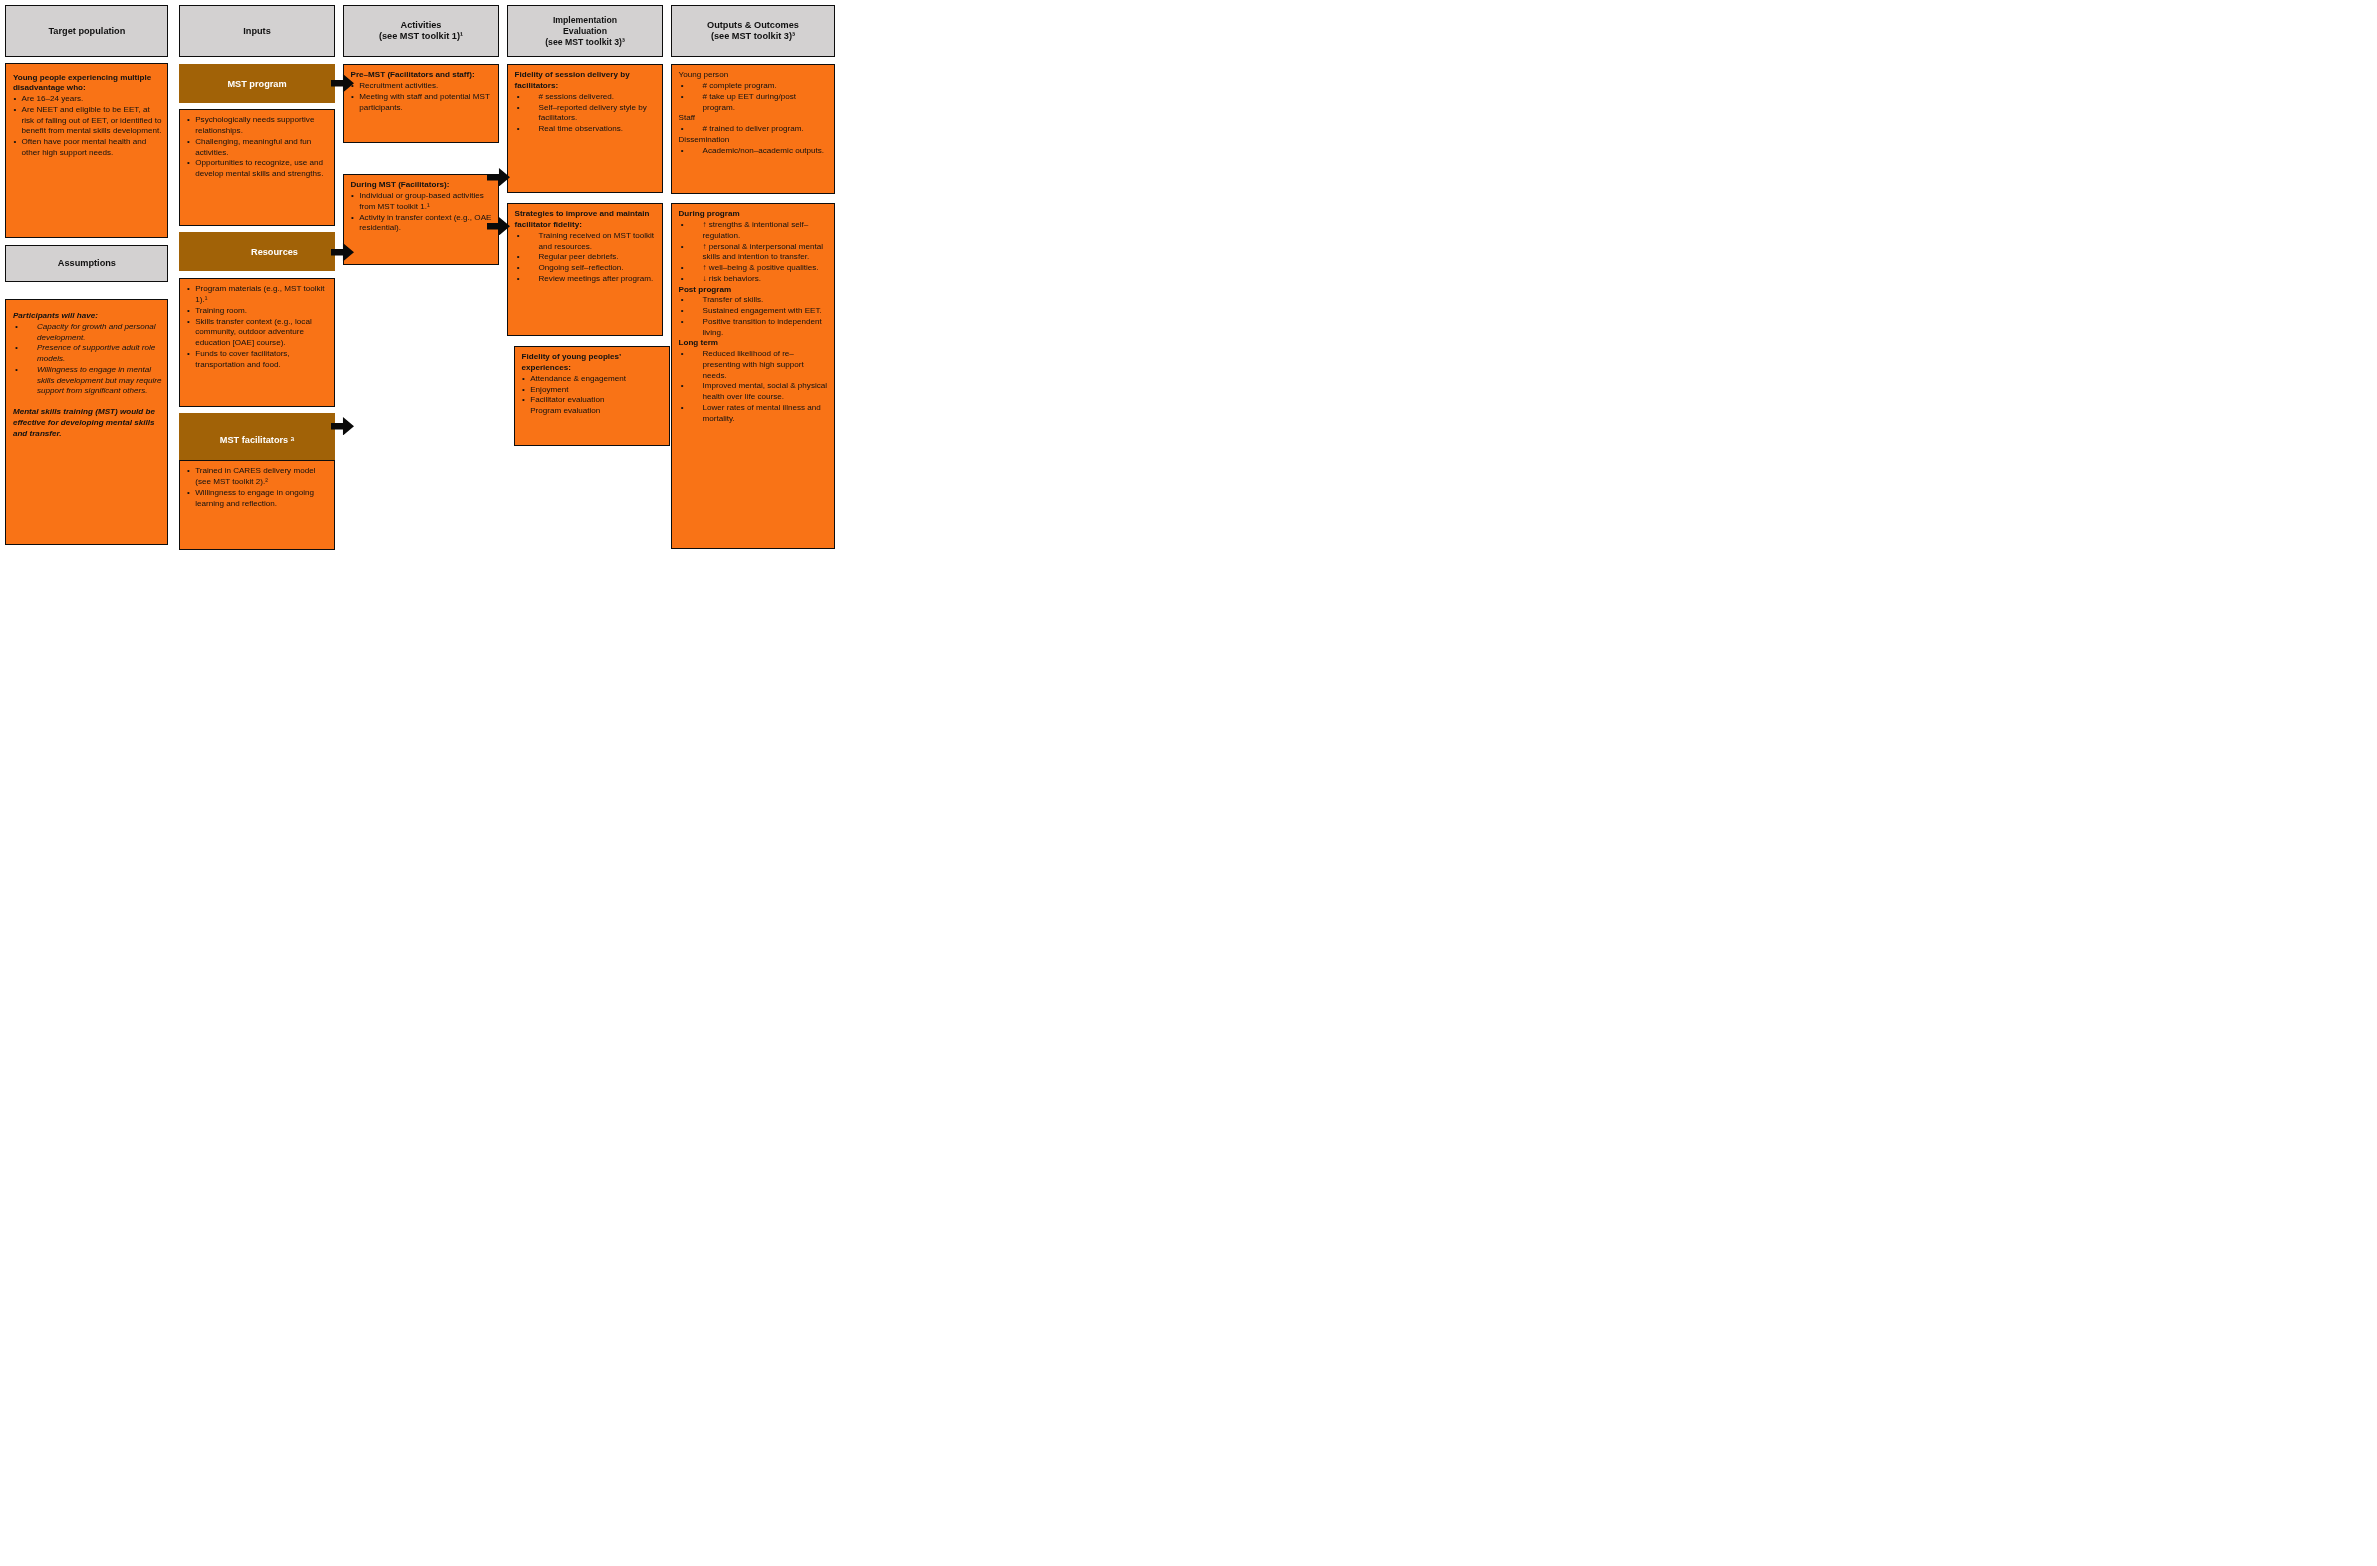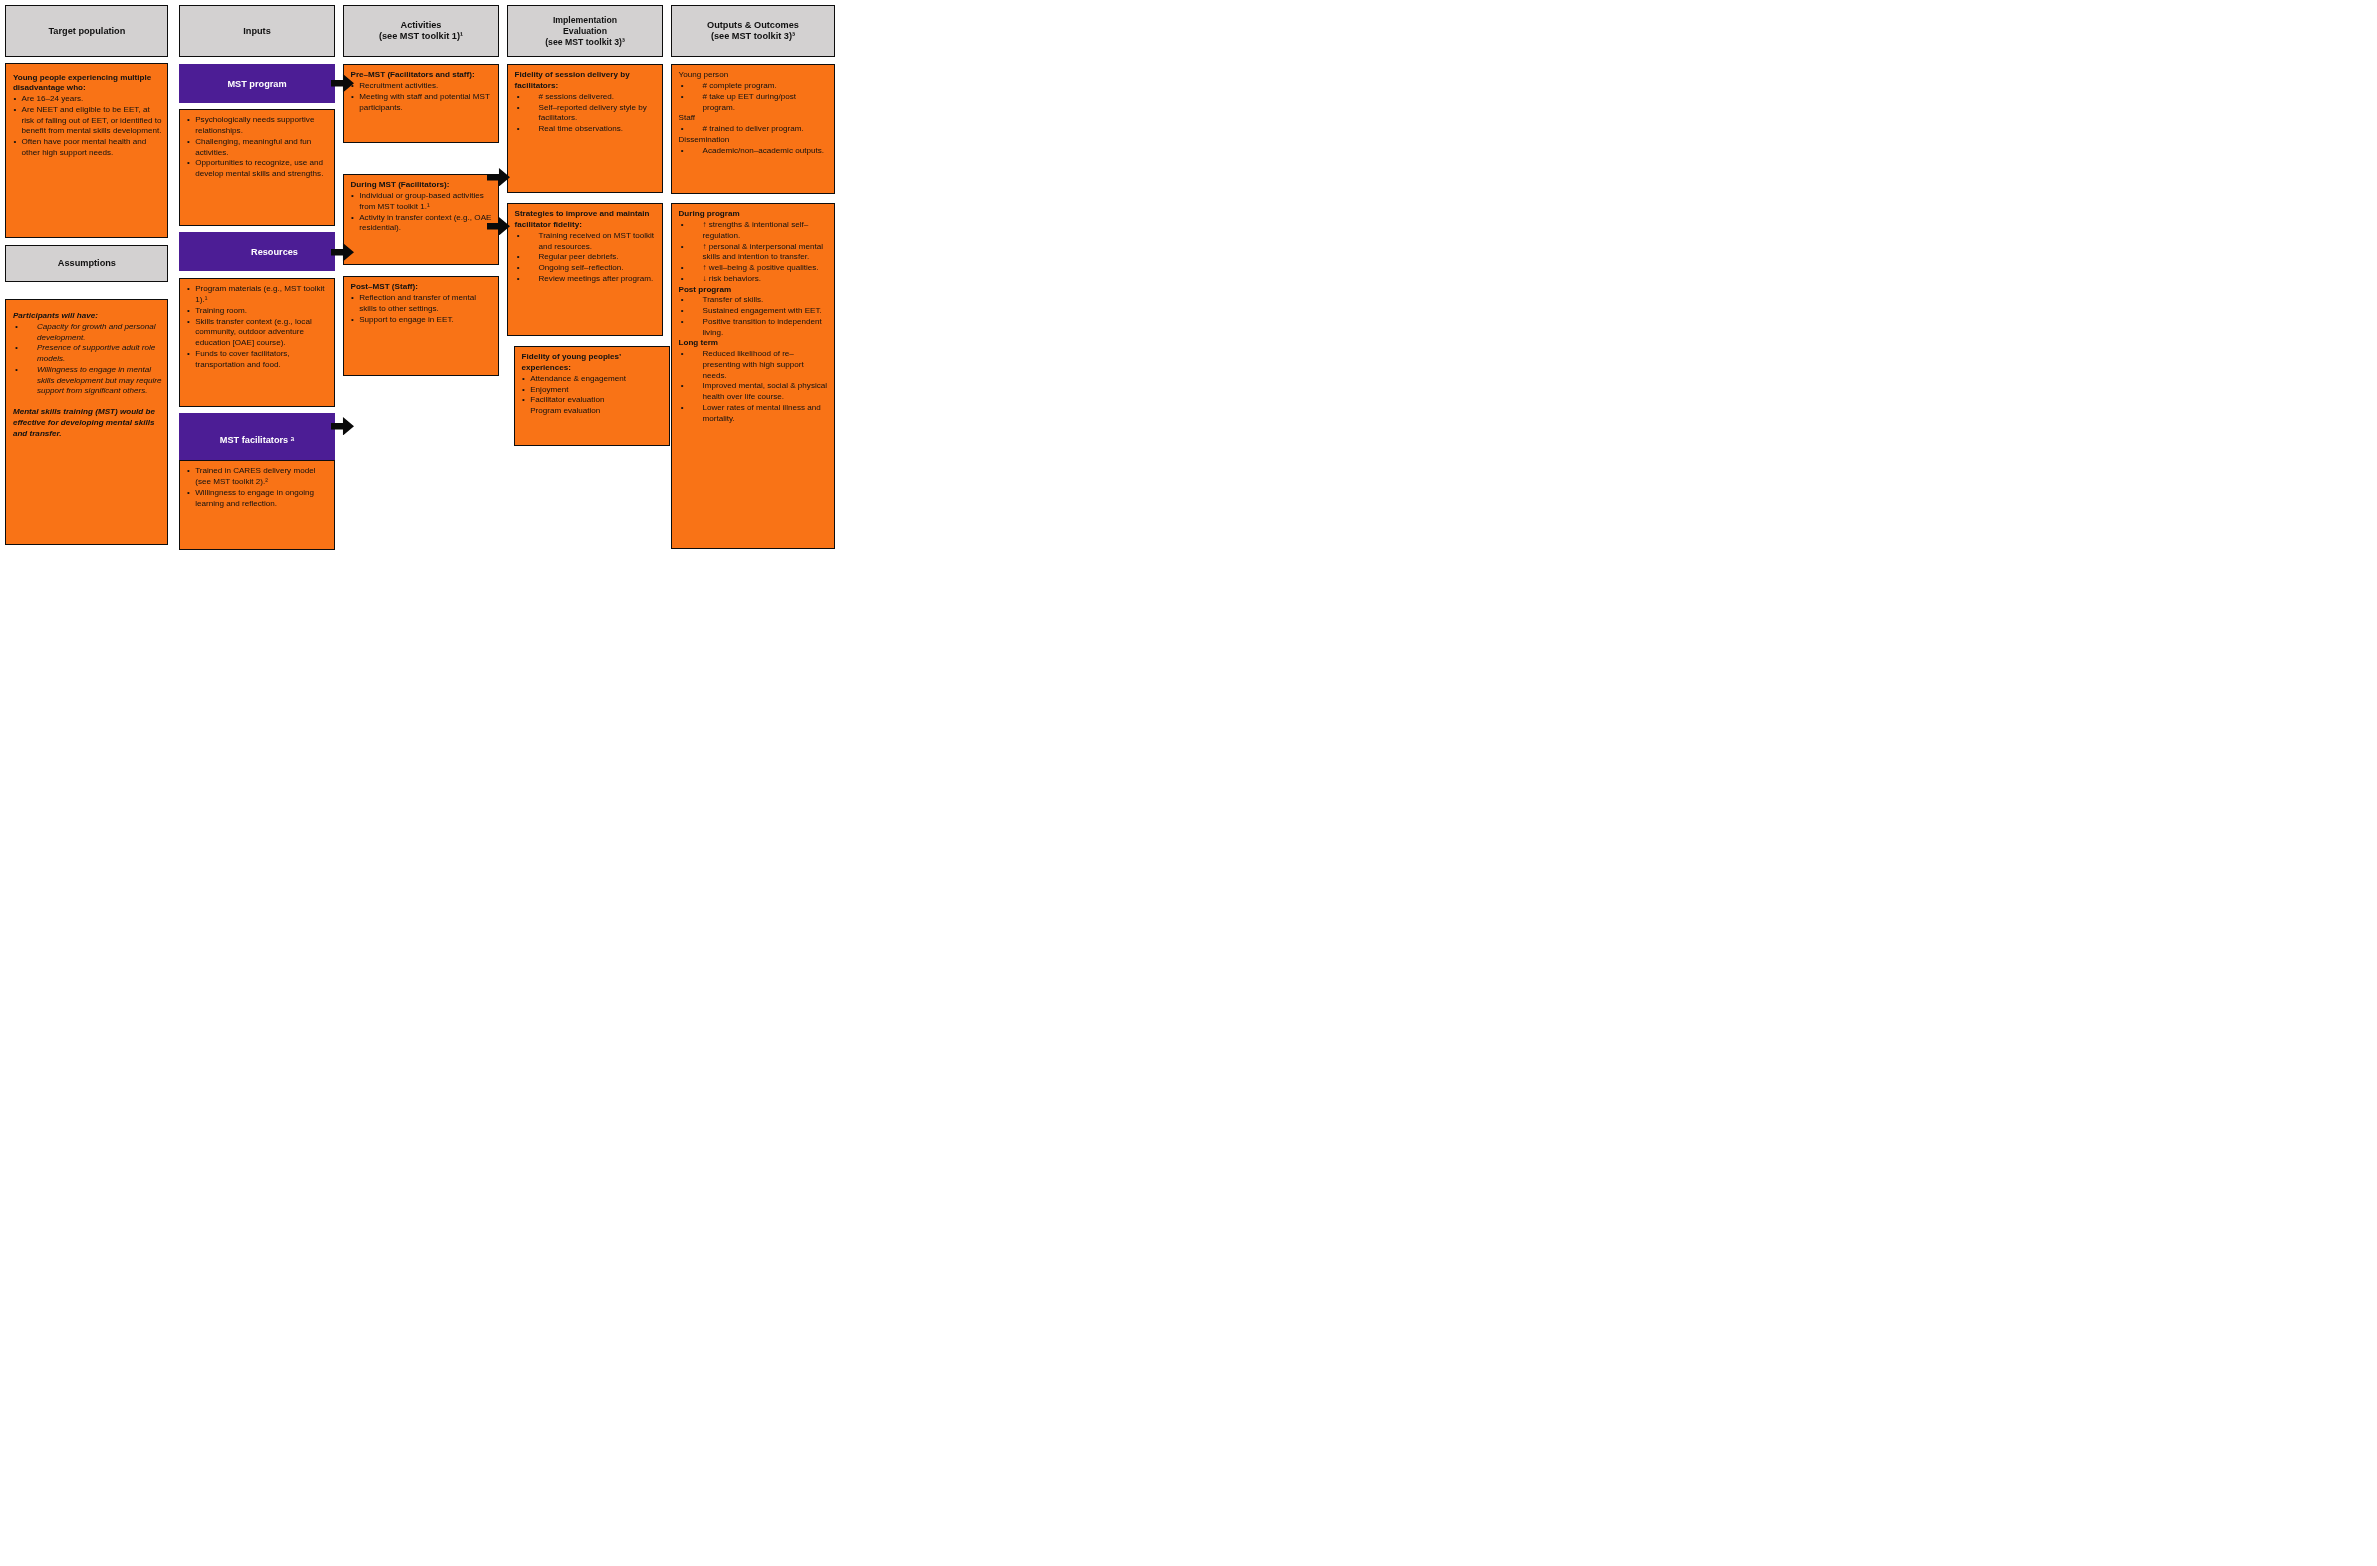--- a/index.html
+++ b/index.html
@@ -23,21 +23,21 @@
   .box{
     position:absolute;left:0;width:100%;
     background:#f97316;
     border:1.6px solid #0d0d0d;
     box-sizing:border-box;
     padding:5.4px 5.4px 4.3px 6.5px;
     overflow:hidden;
   }
   .bbox{
     position:absolute;left:0;width:100%;
-    background:#4c1d95;
+    background:#a16207;
     box-sizing:border-box;
     display:flex;align-items:center;justify-content:center;
     color:#ffffff;font-weight:bold;font-size:9.2px;text-align:center;
   }
   .blk{font-size:8.1px;line-height:1.33;position:relative;}
   .blk-h{font-weight:bold;}
   .blk-p{font-weight:normal;}
   .blk-b{padding-left:8.7px;}
   .blk-b::before{content:"\2022";position:absolute;left:0.5px;}
   .blk-bw{padding-left:24px;}
@@ -102,25 +102,20 @@
     <div class="box" style="top:64px;height:79px;">
         <div class="blk blk-h">Pre–MST (Facilitators and staff):</div>
         <div class="blk blk-b">Recruitment activities.</div>
         <div class="blk blk-b">Meeting with staff and potential MST participants.</div>
       </div>
     <div class="box" style="top:174px;height:91px;">
         <div class="blk blk-h">During MST (Facilitators):</div>
         <div class="blk blk-b">Individual or group-based activities from MST toolkit 1.¹</div>
         <div class="blk blk-b">Activity in transfer context (e.g., OAE residential).</div>
       </div>
-    <div class="box" style="top:276px;height:100px;">
-        <div class="blk blk-h">Post–MST (Staff):</div>
-        <div class="blk blk-b">Reflection and transfer of mental skills to other settings.</div>
-        <div class="blk blk-b">Support to engage in EET.</div>
-      </div>
   </div>
 
   <div class="col" style="left:507px;width:156px;">
     <div class="hdr" style="top:5.4px;height:52px;font-size:8.7px;">Implementation
 Evaluation
 (see MST toolkit 3)³</div>
     <div class="box" style="top:64px;height:129px;">
         <div class="blk blk-h">Fidelity of session delivery by facilitators:</div>
         <div class="blk blk-bw"># sessions delivered.</div>
         <div class="blk blk-bw">Self–reported delivery style by facilitators.</div>

